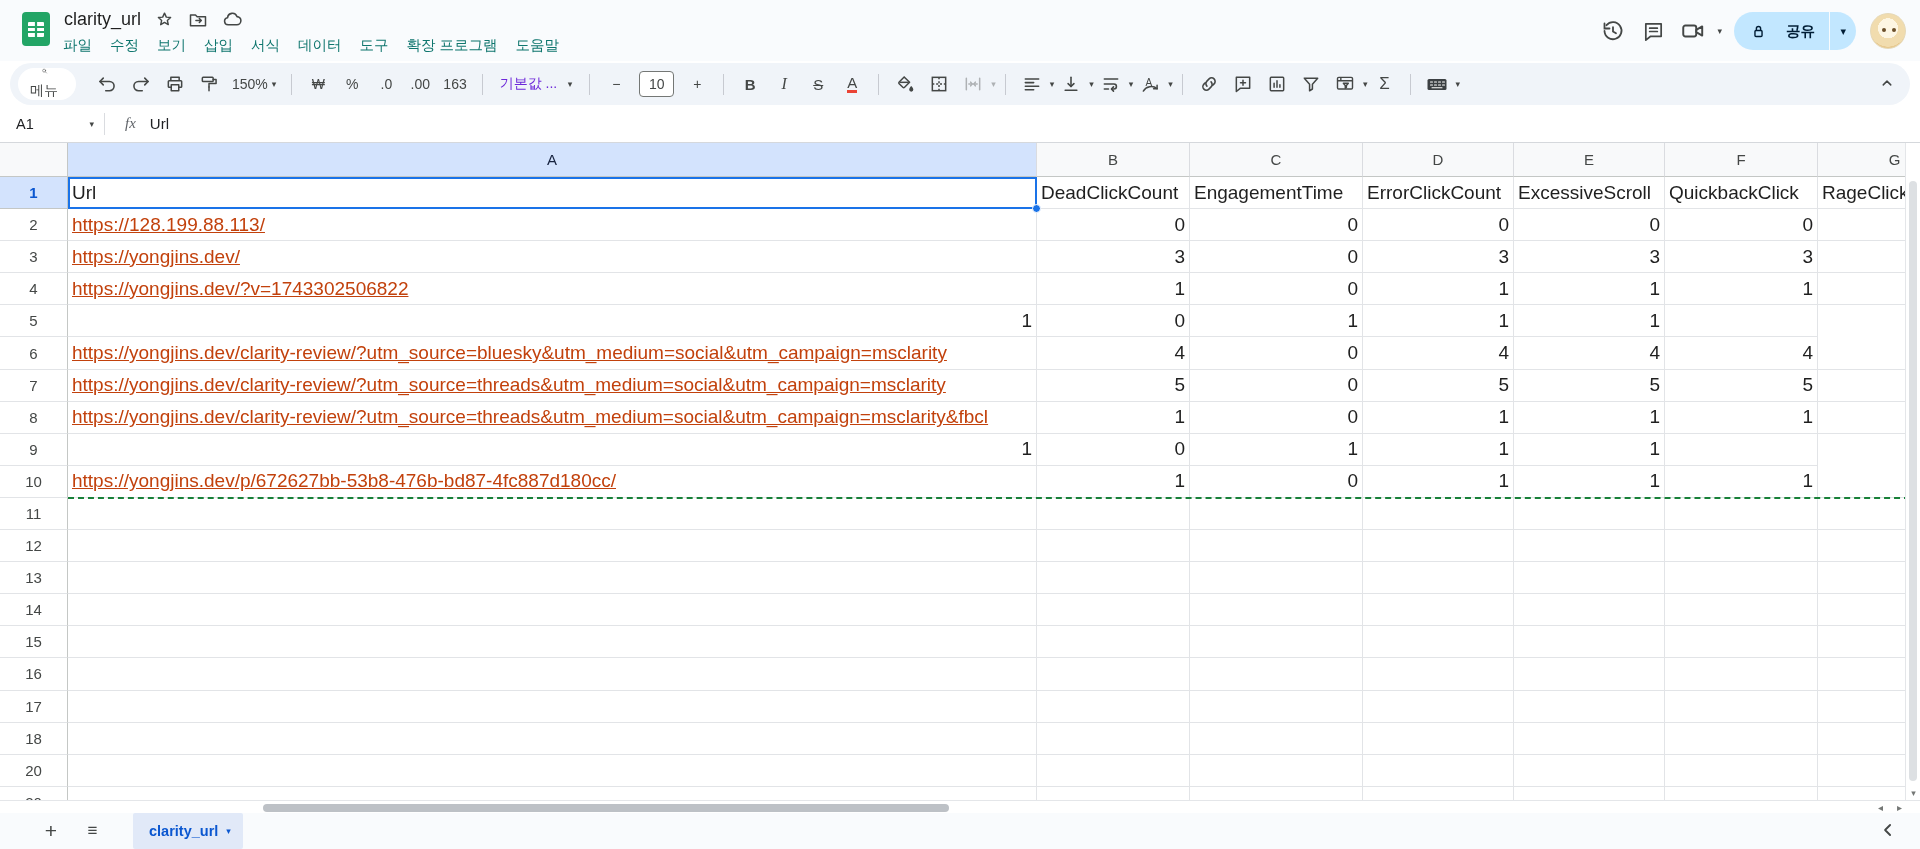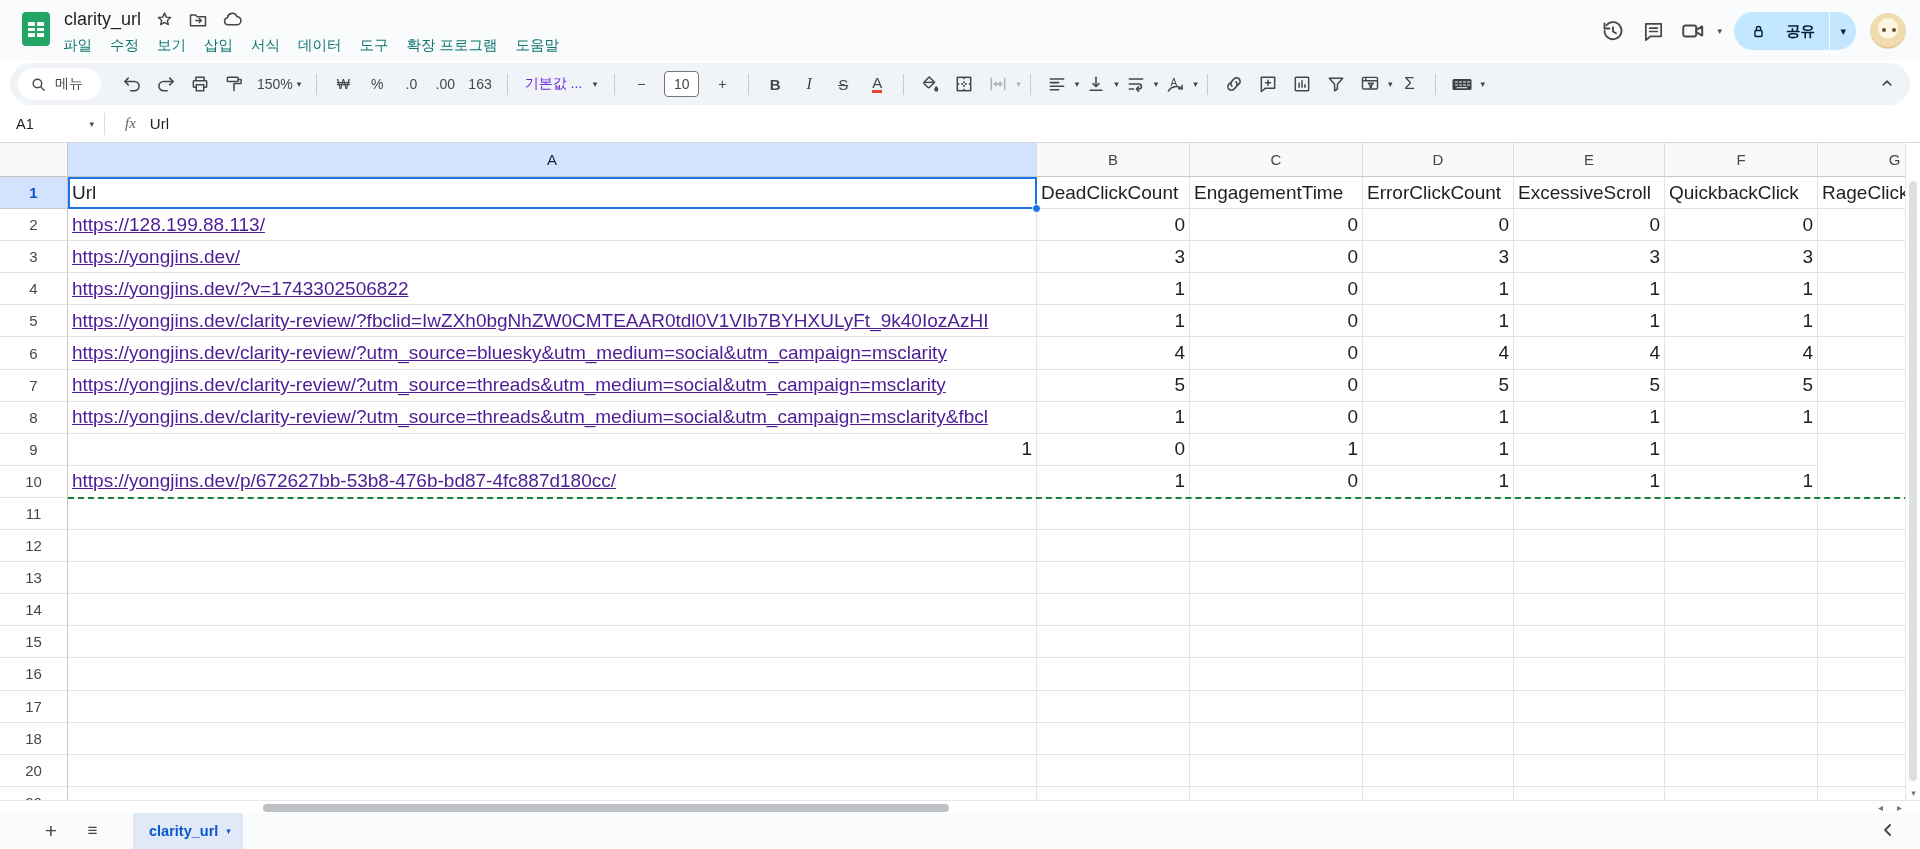--- a/index.html
+++ b/index.html
@@ -20,21 +20,21 @@
   .share-pill { display:flex; align-items:center; height:38px; margin-left:12px; border-radius:19px; overflow:hidden; background:#c2e7ff; }
   .share-main { display:flex; align-items:center; gap:19px; padding:0 14px 0 16px; height:100%; }
   .share-label { font-size:14.5px; font-weight:bold; color:#001d35; }
   .share-split { width:1.5px; height:38px; background:#f9fbfd; }
   .share-caret { padding:0 10px; color:#001d35; font-size:11px; height:100%; display:flex; align-items:center; }
   .avatar { width:36px; height:36px; border-radius:50%; margin-left:14px; background:radial-gradient(circle at 50% 42%, #fdf6e3 0 38%, #f1dcae 39% 70%, #e8c98f 71%); border:1px solid #e6d9b8; position:relative; }
   .avatar::after { content:""; position:absolute; left:11px; top:14px; width:4px; height:4px; border-radius:50%; background:#6b4f2a; box-shadow:10px 0 0 #6b4f2a; }
 
   
   .toolbar { position:absolute; left:10px; top:63px; width:1900px; height:42px; background:#f0f4f9; border-radius:21px; display:flex; align-items:center; padding:0 14px 0 8px; }
-  .tb-search { display:flex; align-items:center; gap:8px; background:#fff; height:32px; border-radius:16px; padding:0 18px 0 12px; margin-right:14px; }
+  .tb-search { display:flex; align-items:center; gap:8px; background:#fff; height:32px; border-radius:16px; padding:0 18px 0 12px; margin-right:14px;flex-direction:column; }
   .tb-search-label { font-size:14px; color:#444746; }
   .tbtn { min-width:30px; height:32px; display:flex; align-items:center; justify-content:center; border-radius:4px; margin:0 2px; color:#444746; }
   .tbtn.txt { font-size:14px; padding:0 4px; }
   .glyph-b { font-weight:bold; font-size:15px; }
   .glyph-i { font-style:italic; font-family:"Liberation Serif",serif; font-size:16px; }
   .glyph-s { font-size:15px; text-decoration:line-through; }
   .glyph-a { font-size:15px; border-bottom:3px solid #ea4335; line-height:15px; }
   .glyph-sigma { font-size:17px; }
   .caret { font-size:9px; color:#444746; margin-left:4px; }
   .caret.lone { margin-left:1px; }
@@ -58,21 +58,21 @@
   .colhdr, .grid-row { display:grid; grid-template-columns:68px 969px 153px 173px 151px 151px 153px 154px; }
   .colhdr { height:34px; }
   .colhdr .corner { background:#f8f9fa; border-right:1px solid #c4c7c5; border-bottom:1px solid #c4c7c5; }
   .col-letter { background:#f8f9fa; border-right:1px solid #dadce0; border-bottom:1px solid #c4c7c5; display:flex; align-items:center; justify-content:center; font-size:15px; color:#444746; }
   .col-letter.sel { background:#d3e3fd; color:#17233f; }
   .grid-row { height:32.1px; }
   .row-num { background:#fff; border-right:1px solid #c4c7c5; border-bottom:1px solid #e2e4e7; display:flex; align-items:center; justify-content:center; font-size:15px; color:#444746; }
   .grid-row.first .row-num { background:#d3e3fd; color:#0b57d0; font-weight:bold; border-bottom-color:#c4c7c5; }
   .cell { border-right:1px solid #e2e4e7; border-bottom:1px solid #e2e4e7; font-size:19px; color:#1f1f1f; display:flex; align-items:center; padding:0 4px; white-space:nowrap; overflow:hidden; }
   .cell.num { justify-content:flex-end; }
-  .cell.link { color:#4c1d95; text-decoration:underline; }
+  .cell.link { color:#c2410c; text-decoration:underline; }
   .sel-overlay { position:absolute; left:68px; top:34px; width:969px; height:32.1px; border:2px solid #1a73e8; pointer-events:none; }
   .fill-handle { position:absolute; left:1032px; top:61px; width:9px; height:9px; border-radius:50%; background:#1a73e8; border:1.5px solid #fff; }
   .paste-dash { position:absolute; left:68px; top:354px; width:1852px; height:0; border-top:2px dashed #188038; }
 
   
   .hscroll { position:absolute; left:0; top:800px; width:1920px; height:13px; background:#fff; border-top:1px solid #e4e6e9; }
   .hthumb { position:absolute; left:263px; top:2.5px; width:686px; height:8px; border-radius:4px; background:#bdc1c6; }
   .harrows { position:absolute; right:18px; top:0; height:13px; display:flex; align-items:center; gap:14px; color:#747775; font-size:10px; }
   .vscroll { position:absolute; right:0; top:143px; width:15px; height:657px; background:#fff; border-left:1px solid #e4e6e9; }
   .vthumb { position:absolute; left:3px; top:38px; width:8px; height:600px; border-radius:4px; background:#dde0e3; }
@@ -385,21 +385,20 @@
         <div class="cell link">https://yongjins.dev/?v=1743302506822</div>
         <div class="cell num">1</div>
         <div class="cell num">0</div>
         <div class="cell num">1</div>
         <div class="cell num">1</div>
         <div class="cell num">1</div>
         <div class="cell num"></div>
       </div>
       <div class="grid-row">
         <div class="row-num">5</div>
-        <div class="cell link">https://yongjins.dev/clarity-review/?fbclid=IwZXh0bgNhZW0CMTEAAR0tdl0V1VIb7BYHXULyFt_9k40IozAzHI</div>
         <div class="cell num">1</div>
         <div class="cell num">0</div>
         <div class="cell num">1</div>
         <div class="cell num">1</div>
         <div class="cell num">1</div>
         <div class="cell num"></div>
       </div>
       <div class="grid-row">
         <div class="row-num">6</div>
         <div class="cell link">https://yongjins.dev/clarity-review/?utm_source=bluesky&amp;utm_medium=social&amp;utm_campaign=msclarity</div>

